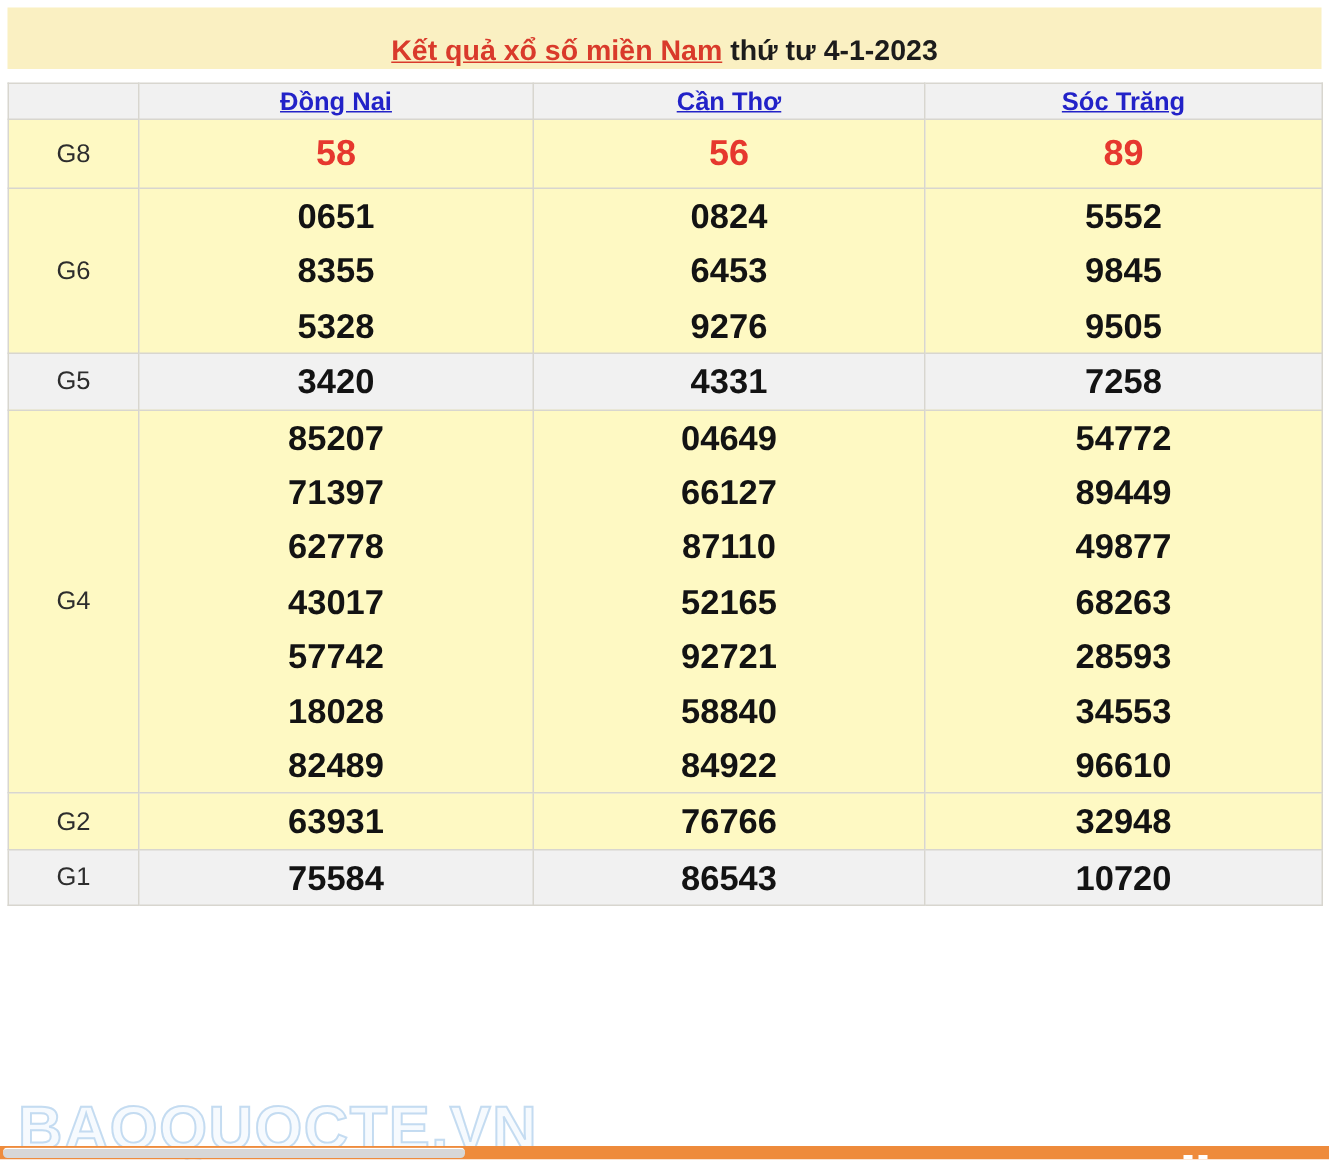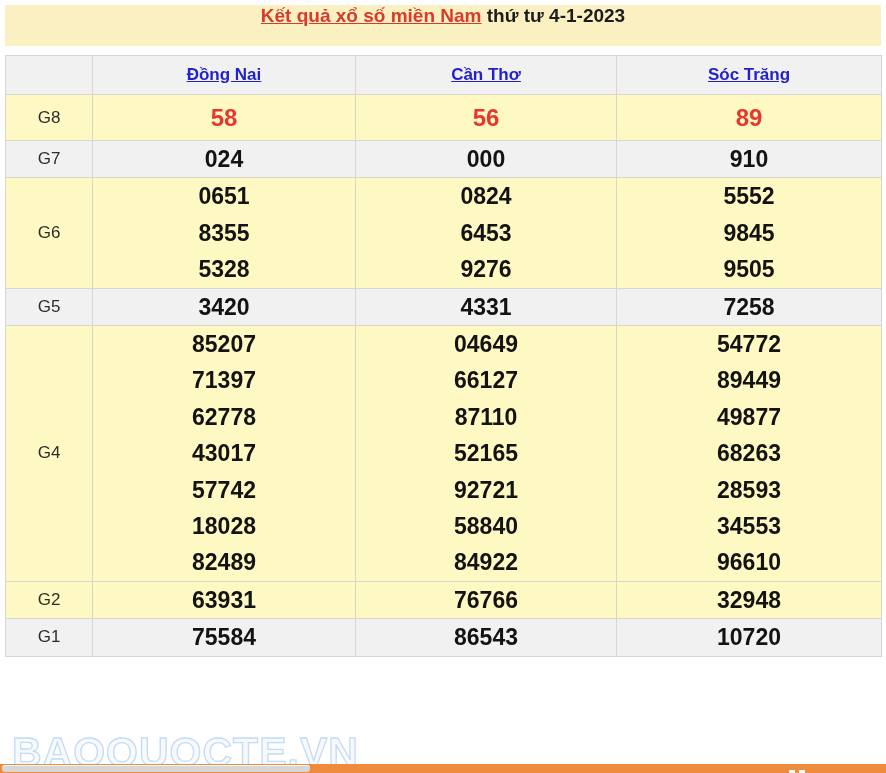--- a/index.html
+++ b/index.html
@@ -2,31 +2,31 @@
 <html><head>
 <meta charset="utf-8">
 <style>
   * { margin:0; padding:0; box-sizing:border-box; }
   html,body { width:886px; height:773px; background:#ffffff; overflow:hidden;
     font-family:"Liberation Sans", sans-serif; }
   .stage { position:relative; width:886px; height:773px; background:#ffffff; }
 
   
   .title-bar { position:absolute; left:5px; top:5px; width:876px; height:41px;
-    background:#faf0c2; display:flex; align-items:flex-start; justify-content:center;
+    background:#faf0c2; display:flex; align-items:flex-end; justify-content:center;
     font-size:19px; font-weight:700; color:#1c1c1c; }
   .title-link { color:#d93a2b; text-decoration:underline; cursor:pointer; }
   .title-rest { color:#1c1c1c; white-space:pre; }
 
   
   table.results { position:absolute; left:5px; top:55px; width:876px;
     border-collapse:collapse; table-layout:fixed; }
   .results td, .results th { border:1px solid #d8d6cf; padding:0;
     text-align:center; vertical-align:middle; background:#fef9c3; }
-  .results thead th { height:39px; font-size:17px; font-weight:700; }
+  .results thead th { height:24px; font-size:17px; font-weight:700; }
   .results thead th, tr.alt td { background:#f1f1f1; }
   .col-link { color:#2222c8; text-decoration:underline; cursor:pointer; }
   .label-cell { font-size:17px; font-weight:400; color:#2d2d2d; }
   .line { line-height:36.4px; font-size:23px; font-weight:700; color:#131313; }
   tr.big-red .line { color:#e6382e; font-size:24px; }
   tr.row-g8 .line { line-height:45px; }
   tr.row-db .line { line-height:50px; }
 
   
   .watermark { position:absolute; left:12px; top:729px; font-size:41px;
@@ -75,32 +75,20 @@
       <tr class="big-red row-g8">
         <td class="label-cell">G8</td>
         <td>
             <div class="line">58</div>
           </td>
         <td>
             <div class="line">56</div>
           </td>
         <td>
             <div class="line">89</div>
-          </td>
-      </tr>
-      <tr class="alt">
-        <td class="label-cell">G7</td>
-        <td>
-            <div class="line">024</div>
-          </td>
-        <td>
-            <div class="line">000</div>
-          </td>
-        <td>
-            <div class="line">910</div>
           </td>
       </tr>
       <tr>
         <td class="label-cell">G6</td>
         <td>
             <div class="line">0651</div>
             <div class="line">8355</div>
             <div class="line">5328</div>
           </td>
         <td>

